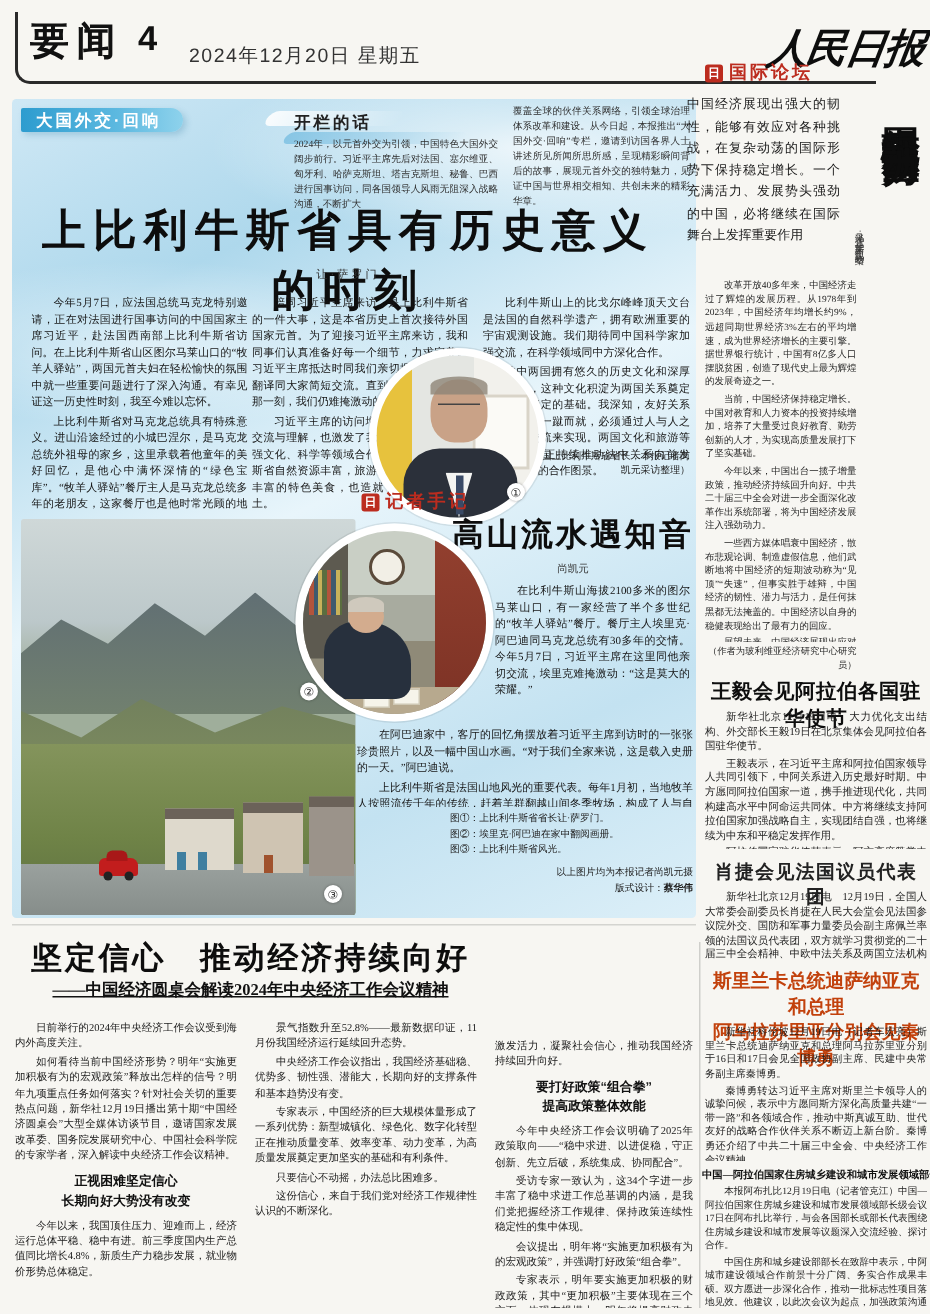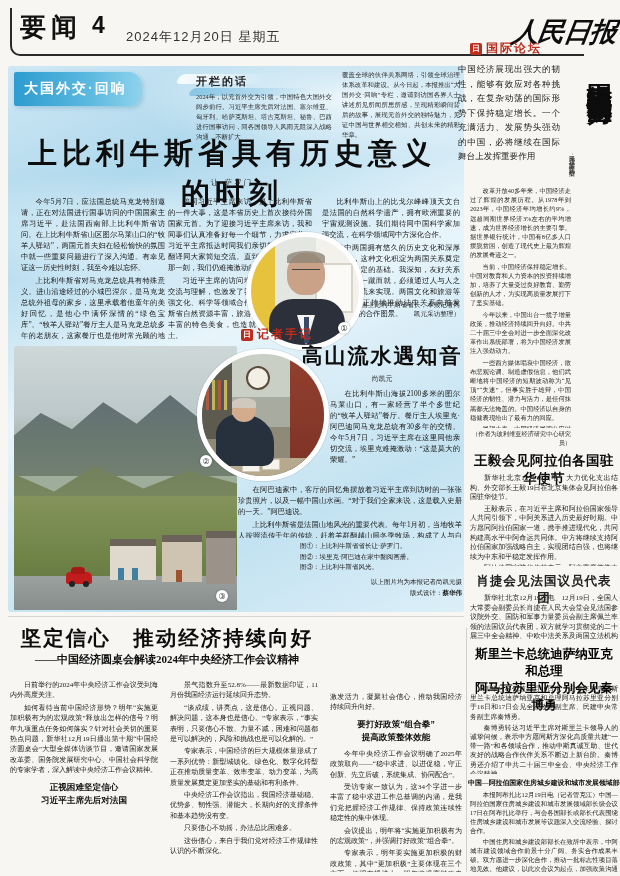--- a/index.html
+++ b/index.html
@@ -18,23 +18,23 @@
   .hdr-date{left:126px;top:28px;font-size:13px;color:#333;letter-spacing:1px;}
   .masthead{right:4px;top:14px;font-size:27px;font-weight:bold;font-style:italic;
      transform:skewX(-8deg);letter-spacing:-1px;color:#0d0d0d;}
 
   
   .panel{left:8px;top:66px;width:456px;height:546px;border-radius:3px;
      background:
        radial-gradient(ellipse 300px 90px at 75% 6%, rgba(255,255,255,.75), rgba(255,255,255,0) 70%),
        radial-gradient(ellipse 260px 80px at 20% 30%, rgba(255,255,255,.55), rgba(255,255,255,0) 70%),
        linear-gradient(155deg,#cfe8f5 0%,#aed8ec 22%,#e8f5fb 48%,#c3e2f1 78%,#dcEFf8 100%);}
-  .banner{left:14px;top:72px;height:34px;padding:0 14px 0 10px;display:flex;align-items:center;
+  .banner{left:14px;top:72px;height:16px;padding:0 14px 0 10px;display:flex;align-items:center;
      background:linear-gradient(90deg,#2d9ccf,#5db9e0 60%,#8ed2ec);color:#fff;font-weight:bold;
-     font-size:14px;letter-spacing:2px;border-radius:2px 12px 12px 2px;
+     font-size:11px;letter-spacing:2px;border-radius:2px 12px 12px 2px;
      box-shadow:2px 2px 4px rgba(40,120,160,.25);}
   .swoosh1{left:178px;top:74px;width:90px;height:10px;background:linear-gradient(90deg,rgba(255,255,255,.9),rgba(173,216,236,0));transform:skewX(-35deg);border-radius:6px;}
   .swoosh2{left:190px;top:88px;width:120px;height:8px;background:linear-gradient(90deg,rgba(120,190,225,.8),rgba(173,216,236,0));transform:skewX(-35deg);border-radius:6px;}
 
   .intro-title{left:196px;top:74px;font-size:11px;font-weight:bold;color:#222;letter-spacing:2px;}
   .intro-col1{left:196px;top:92px;width:136px;height:52px;font-size:6.4px;line-height:10px;color:#2e2e2e;overflow:hidden;}
   .intro-col2{left:342px;top:70px;width:118px;height:74px;font-size:6.4px;line-height:10px;color:#2e2e2e;overflow:hidden;}
 
   .main-headline{left:18px;top:134px;width:428px;text-align:center;font-size:29px;font-weight:bold;
      letter-spacing:5px;color:#0d0d0d;}
@@ -112,28 +112,28 @@
   .forum-body{left:470px;top:186px;width:101px;height:242px;font-size:6.3px;line-height:9.2px;color:#262626;overflow:hidden;}
   .forum-note{left:470px;top:430px;width:101px;font-size:6.2px;text-align:right;color:#262626;}
   .vhead{right:3px;top:64px;height:400px;width:34px;writing-mode:vertical-rl;font-size:25px;font-weight:bold;
      letter-spacing:1px;color:#0d0d0d;text-align:justify;}
   .vby{right:44px;top:150px;height:130px;writing-mode:vertical-rl;font-size:6.3px;color:#333;letter-spacing:1px;}
 
   .brief-h1{left:470px;top:452px;width:148px;text-align:center;font-size:13.5px;font-weight:bold;letter-spacing:.5px;color:#0d0d0d;}
   .brief-b1{left:470px;top:474px;width:148px;height:92px;font-size:7px;line-height:9.6px;overflow:hidden;}
   .brief-h2{left:470px;top:573px;width:148px;text-align:center;font-size:12.5px;font-weight:bold;color:#222;letter-spacing:1px;}
   .brief-b2{left:470px;top:594px;width:148px;height:48px;font-size:7px;line-height:9.6px;overflow:hidden;}
-  .brief-h3{left:470px;top:646px;width:148px;text-align:center;font-size:12.5px;font-weight:bold;line-height:17px;color:#000000;}
+  .brief-h3{left:470px;top:646px;width:148px;text-align:center;font-size:12.5px;font-weight:bold;line-height:17px;color:#c2410c;}
   .brief-b3{left:470px;top:684px;width:148px;height:90px;font-size:6.8px;line-height:9.2px;overflow:hidden;}
   .brief-h4{left:468px;top:778px;width:152px;text-align:center;font-size:6.9px;font-weight:bold;color:#111;white-space:nowrap;overflow:hidden;}
   .brief-b4{left:470px;top:790px;width:148px;height:82px;font-size:6.4px;line-height:9px;overflow:hidden;}
 
   
   .rt-title{left:8px;top:624px;width:318px;text-align:center;font-size:20.5px;font-weight:bold;letter-spacing:2px;color:#0d0d0d;}
-  .rt-sub{left:8px;top:652px;width:318px;text-align:center;font-size:11px;font-weight:bold;color:#111;}
+  .rt-sub{left:8px;top:652px;width:318px;text-align:center;font-size:11px;font-weight:bold;color:#111;text-decoration:underline;}
   .rtcol{font-size:7px;line-height:10.4px;color:#1a1a1a;overflow:hidden;}
   .rt1{left:10px;top:680px;width:148px;height:192px;}
   .rt2{left:170px;top:680px;width:148px;height:192px;}
   .rt3{left:330px;top:648px;width:132px;height:224px;}
   .rt-subhead{text-align:center;font-weight:bold;font-size:8.6px;line-height:13px;margin:5px 0;color:#111;
      font-family:"Liberation Sans","DejaVu Sans",sans-serif;}
 </style>
 </head>
 <body>
 
@@ -287,29 +287,29 @@
 
 <div class="abs vrule"></div>
 <div class="abs rt-title">坚定信心　推动经济持续向好</div>
 <div class="abs rt-sub">——中国经济圆桌会解读2024年中央经济工作会议精神</div>
 
 <div class="abs rtcol rt1 jtx">
   <p class="p">日前举行的2024年中央经济工作会议受到海内外高度关注。</p>
   <p class="p">如何看待当前中国经济形势？明年“实施更加积极有为的宏观政策”释放出怎样的信号？明年九项重点任务如何落实？针对社会关切的重要热点问题，新华社12月19日播出第十期“中国经济圆桌会”大型全媒体访谈节目，邀请国家发展改革委、国务院发展研究中心、中国社会科学院的专家学者，深入解读中央经济工作会议精神。</p>
   <div class="rt-subhead">
     <div>正视困难坚定信心</div>
-    <div>习近平主席先后对法国</div>
-  </div>
+    <div>长期向好大势没有改变</div>
+  </div>
+  <p class="p">今年以来，我国顶住压力、迎难而上，经济运行总体平稳、稳中有进。前三季度国内生产总值同比增长4.8%，新质生产力稳步发展，就业物价形势总体稳定。</p>
 </div>
 
 <div class="abs rtcol rt2 jtx">
   <p class="p">景气指数升至52.8%——最新数据印证，11月份我国经济运行延续回升态势。</p>
-  <p class="p">“谈成绩，讲亮点，这是信心。正视问题、解决问题，这本身也是信心。”专家表示，“事实表明，只要信心不散、力量不减，困难和问题都是可以解决的，风险和挑战也是可以化解的。”</p>
+  <p class="p">中央经济工作会议指出，我国经济基础稳、优势多、韧性强、潜能大，长期向好的支撑条件和基本趋势没有变。</p>
   <p class="p">专家表示，中国经济的巨大规模体量形成了一系列优势：新型城镇化、绿色化、数字化转型正在推动质量变革、效率变革、动力变革，为高质量发展奠定更加坚实的基础和有利条件。</p>
-  <p class="p">中央经济工作会议指出，我国经济基础稳、优势多、韧性强、潜能大，长期向好的支撑条件和基本趋势没有变。</p>
   <p class="p">只要信心不动摇，办法总比困难多。</p>
   <p class="p">这份信心，来自于我们党对经济工作规律性认识的不断深化。</p>
 </div>
 
 <div class="abs rtcol rt3 jtx">
   <p class="p" style="text-indent:0;margin-top:44px;">激发活力，凝聚社会信心，推动我国经济持续回升向好。</p>
   <div class="rt-subhead">
     <div>要打好政策“组合拳”</div>
     <div>提高政策整体效能</div>
   </div>

